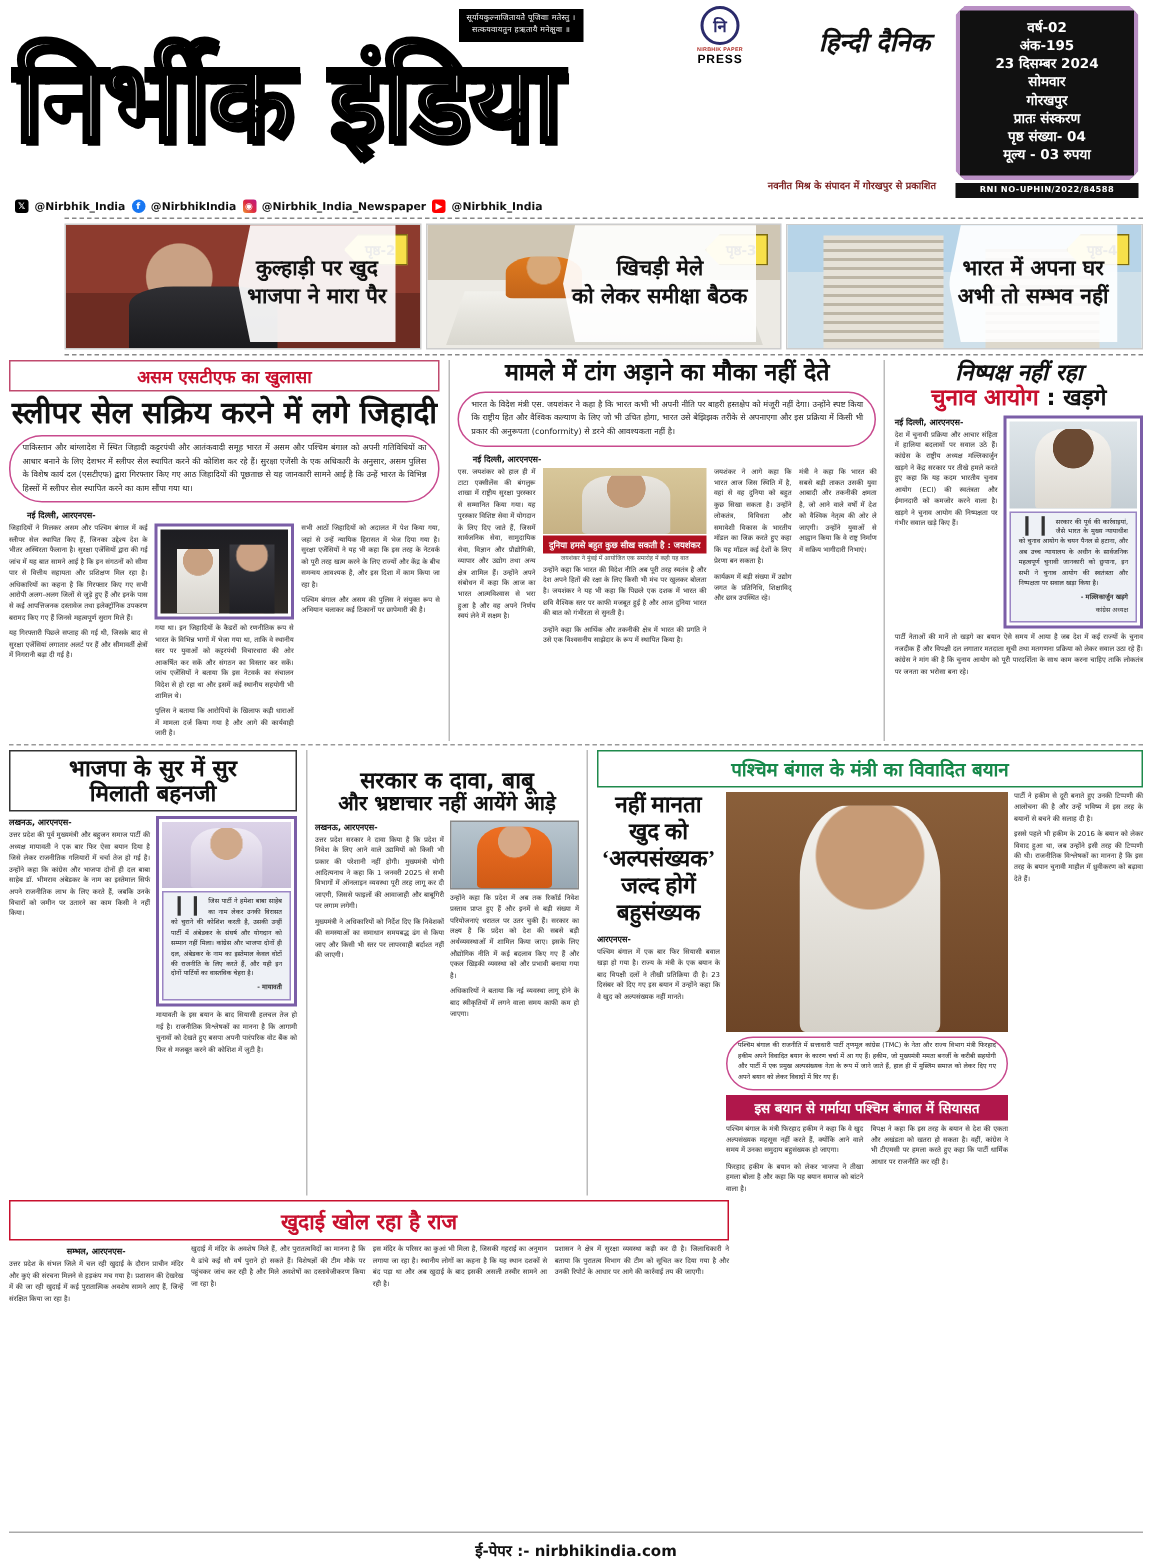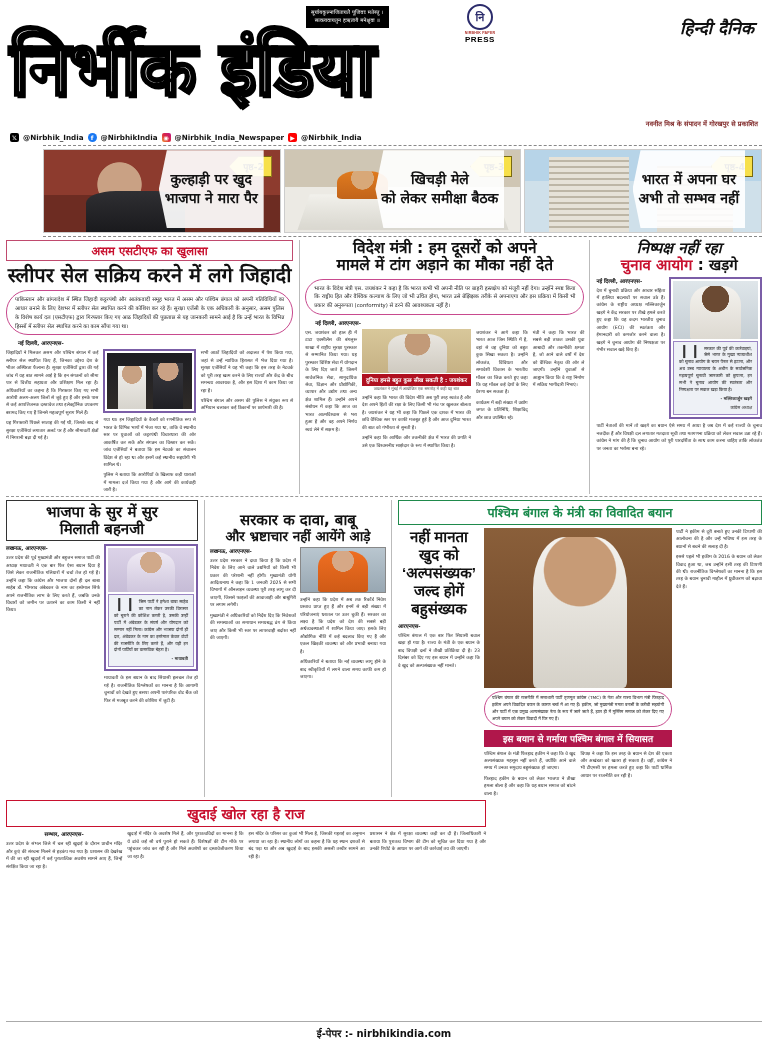--- a/index.html
+++ b/index.html
@@ -201,21 +201,21 @@
     border: 1.5px solid #c8102e; padding: 3px; text-align: center;
     font-size: 14px; font-weight: 700; color: #c8102e;
     font-family: "DejaVu Sans", sans-serif; background: #fff;
   }
   .pink-banner {
     background: #b0174b; color: #fff; text-align: center;
     font-size: 9px; font-weight: 700; padding: 2px;
     font-family: "DejaVu Sans", sans-serif;
   }
   .side-head {
-    font-family: Liberation Sans, sans-serif; font-weight: 700; font-size: 15px;
+    font-family: Liberation Serif, serif; font-weight: 700; font-size: 15px;
     line-height: 1.2; text-align: center; color: #111;
   }
   .footer {
     margin-top: auto; border-top: 1px solid #aaa; text-align: center;
     padding-top: 4px; font-size: 10px; font-weight: 700;
     font-family: "DejaVu Sans", sans-serif; color: #111;
   }
   .box-outline { border: 1px solid #333; padding: 3px 4px; }
 </style>
 </head>
@@ -230,20 +230,33 @@
         <div>सूर्यायकुल्नाजितायतेे पूजिवाः मतेस्तु ।</div>
         <div>सत्कयवायतुन हऋतायै मनेक्षुवा ॥</div>
       </div>
       <div class="press-mark">
         <div class="press-badge">नि</div>
         <div class="press-sub">NIRBHIK PAPER</div>
         <div class="press-word">PRESS</div>
       </div>
       <div class="hindi-daily">हिन्दी दैनिक</div>
       <div class="published-by">नवनीत मिश्र के संपादन में गोरखपुर से प्रकाशित</div>
+    </div>
+    <div class="mh-right">
+      <div class="info-box">
+        <div>वर्ष-02</div>
+        <div>अंक-195</div>
+        <div>23 दिसम्बर 2024</div>
+        <div>सोमवार</div>
+        <div>गोरखपुर</div>
+        <div>प्रातः संस्करण</div>
+        <div>पृष्ठ संख्या- 04</div>
+        <div>मूल्य - 03 रुपया</div>
+      </div>
+      <div class="rni">RNI NO-UPHIN/2022/84588</div>
     </div>
   </div>
 
   <div class="social-bar">
     <span class="sicon s-x">𝕏</span>
     <span>@Nirbhik_India</span>
     <span class="sicon s-fb">f</span>
     <span>@NirbhikIndia</span>
     <span class="sicon s-ig">◉</span>
     <span>@Nirbhik_India_Newspaper</span>
@@ -300,21 +313,20 @@
           <div class="body-col" style="margin-top:3px;">पुलिस ने बताया कि आरोपियों के खिलाफ कड़ी धाराओं में मामला दर्ज किया गया है और आगे की कार्यवाही जारी है।</div>
         </div>
         <div>
           <div class="body-col">सभी आठों जिहादियों को अदालत में पेश किया गया, जहां से उन्हें न्यायिक हिरासत में भेज दिया गया है। सुरक्षा एजेंसियों ने यह भी कहा कि इस तरह के नेटवर्क को पूरी तरह खत्म करने के लिए राज्यों और केंद्र के बीच समन्वय आवश्यक है, और इस दिशा में काम किया जा रहा है।</div>
           <div class="body-col" style="margin-top:3px;">पश्चिम बंगाल और असम की पुलिस ने संयुक्त रूप से अभियान चलाकर कई ठिकानों पर छापेमारी की है।</div>
         </div>
       </div>
     </div>
 
     <div class="col-mid">
-      <div class="headline" style="font-size:15.5px;">विदेश मंत्री : हम दूसरों को अपने</div>
       <div class="headline" style="font-size:15.5px;margin-bottom:4px;">मामले में टांग अड़ाने का मौका नहीं देते</div>
       <div class="deck">भारत के विदेश मंत्री एस. जयशंकर ने कहा है कि भारत कभी भी अपनी नीति पर बाहरी हस्तक्षेप को मंजूरी नहीं देगा। उन्होंने स्पष्ट किया कि राष्ट्रीय हित और वैश्विक कल्याण के लिए जो भी उचित होगा, भारत उसे बेझिझक तरीके से अपनाएगा और इस प्रक्रिया में किसी भी प्रकार की अनुरूपता (conformity) से डरने की आवश्यकता नहीं है।</div>
       <div class="dateline" style="text-align:left;margin:4px 0 2px 10px;">नई दिल्ली, आरएनएस-</div>
       <div class="cols4" style="margin-top:2px;">
         <div>
           <div class="body-col">एस. जयशंकर को हाल ही में टाटा एक्सीलेंस की बंगलुरू शाखा में राष्ट्रीय सुरक्षा पुरस्कार से सम्मानित किया गया। यह पुरस्कार विशिष्ट सेवा में योगदान के लिए दिए जाते हैं, जिसमें सार्वजनिक सेवा, सामुदायिक सेवा, विज्ञान और प्रौद्योगिकी, व्यापार और उद्योग तथा अन्य क्षेत्र शामिल हैं। उन्होंने अपने संबोधन में कहा कि आज का भारत आत्मविश्वास से भरा हुआ है और वह अपने निर्णय स्वयं लेने में सक्षम है।</div>
         </div>
         <div style="flex:1.25">
           <div class="photo-inner ph-jaishankar" style="height:44px;"></div>
           <div class="cap-red" style="margin-top:1px;font-size:5.6px;">दुनिया हमसे बहुत कुछ सीख सकती है : जयशंकर</div>

